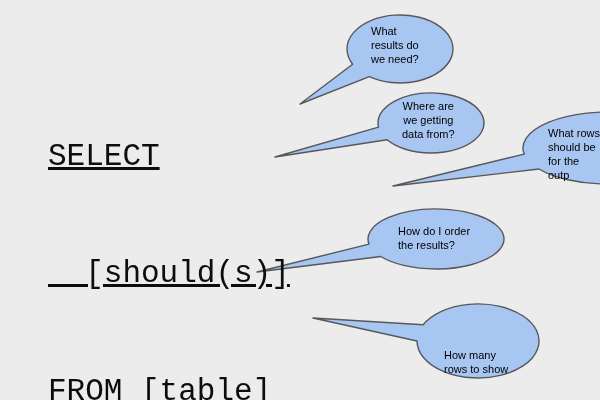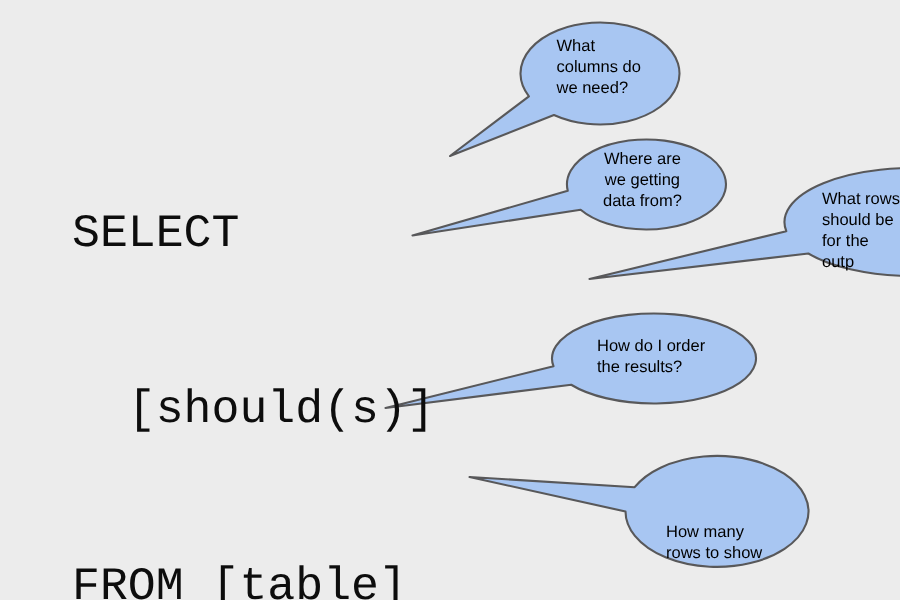--- a/index.html
+++ b/index.html
@@ -20,20 +20,21 @@
     top: 58px;
     font-family: "Liberation Mono", "DejaVu Sans Mono", monospace;
     font-size: 31px;
     line-height: 39.3px;
     color: #0d0d0d;
     white-space: pre;
     letter-spacing: 0;
   }
   .sql-line {
     white-space: pre;
+    text-decoration: underline;
   }
   #bubble-layer {
     position: absolute;
     left: 0;
     top: 0;
     width: 600px;
     height: 400px;
   }
   .bubble-shape {
     fill: #a8c6f2;
@@ -72,21 +73,21 @@
     <div class="sql-line">SELECT</div>
     <div class="sql-line">  [should(s)]</div>
     <div class="sql-line">FROM [table]</div>
     
     
     
     
   </div>
 
   <div class="bubble-text" id="bubble-text-1">What
-columns do
+results do
 we need?</div>
   <div class="bubble-text" id="bubble-text-2">Where are
 we getting
 data from?</div>
   <div class="bubble-text" id="bubble-text-3">What rows
 should be
 for the outp</div>
   <div class="bubble-text" id="bubble-text-4">How do I order
 the results?</div>
   <div class="bubble-text" id="bubble-text-5">How many

